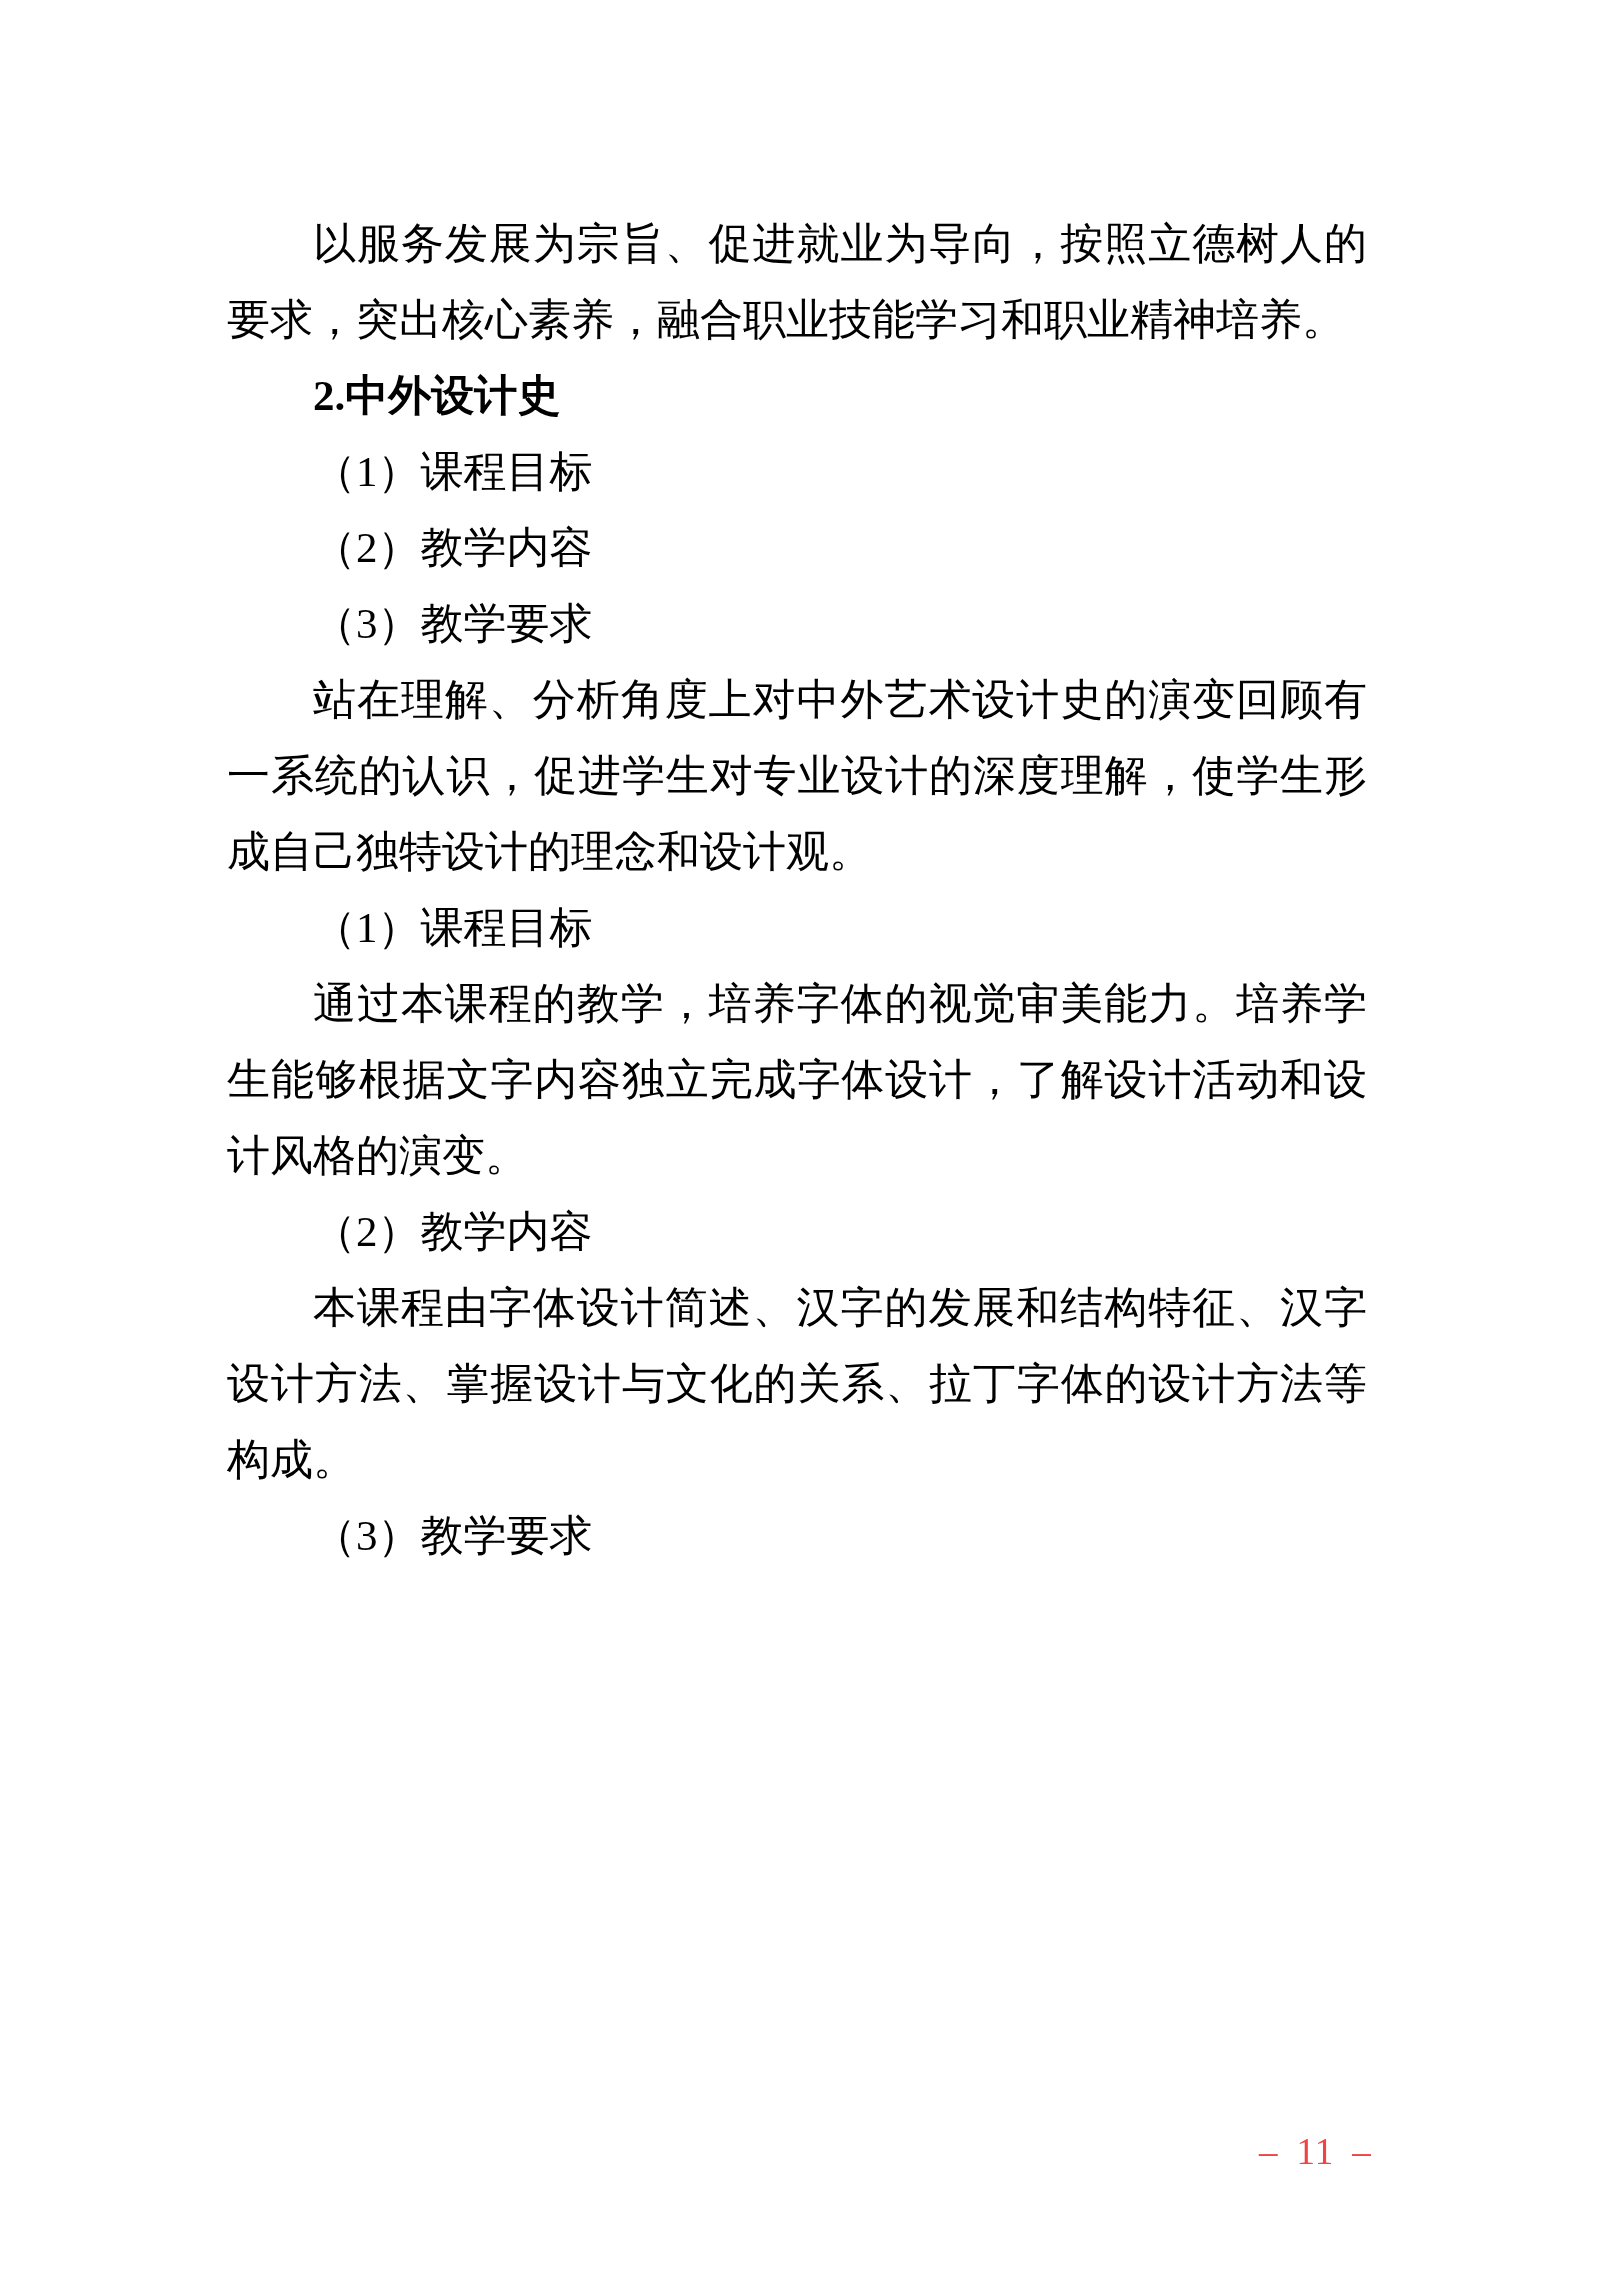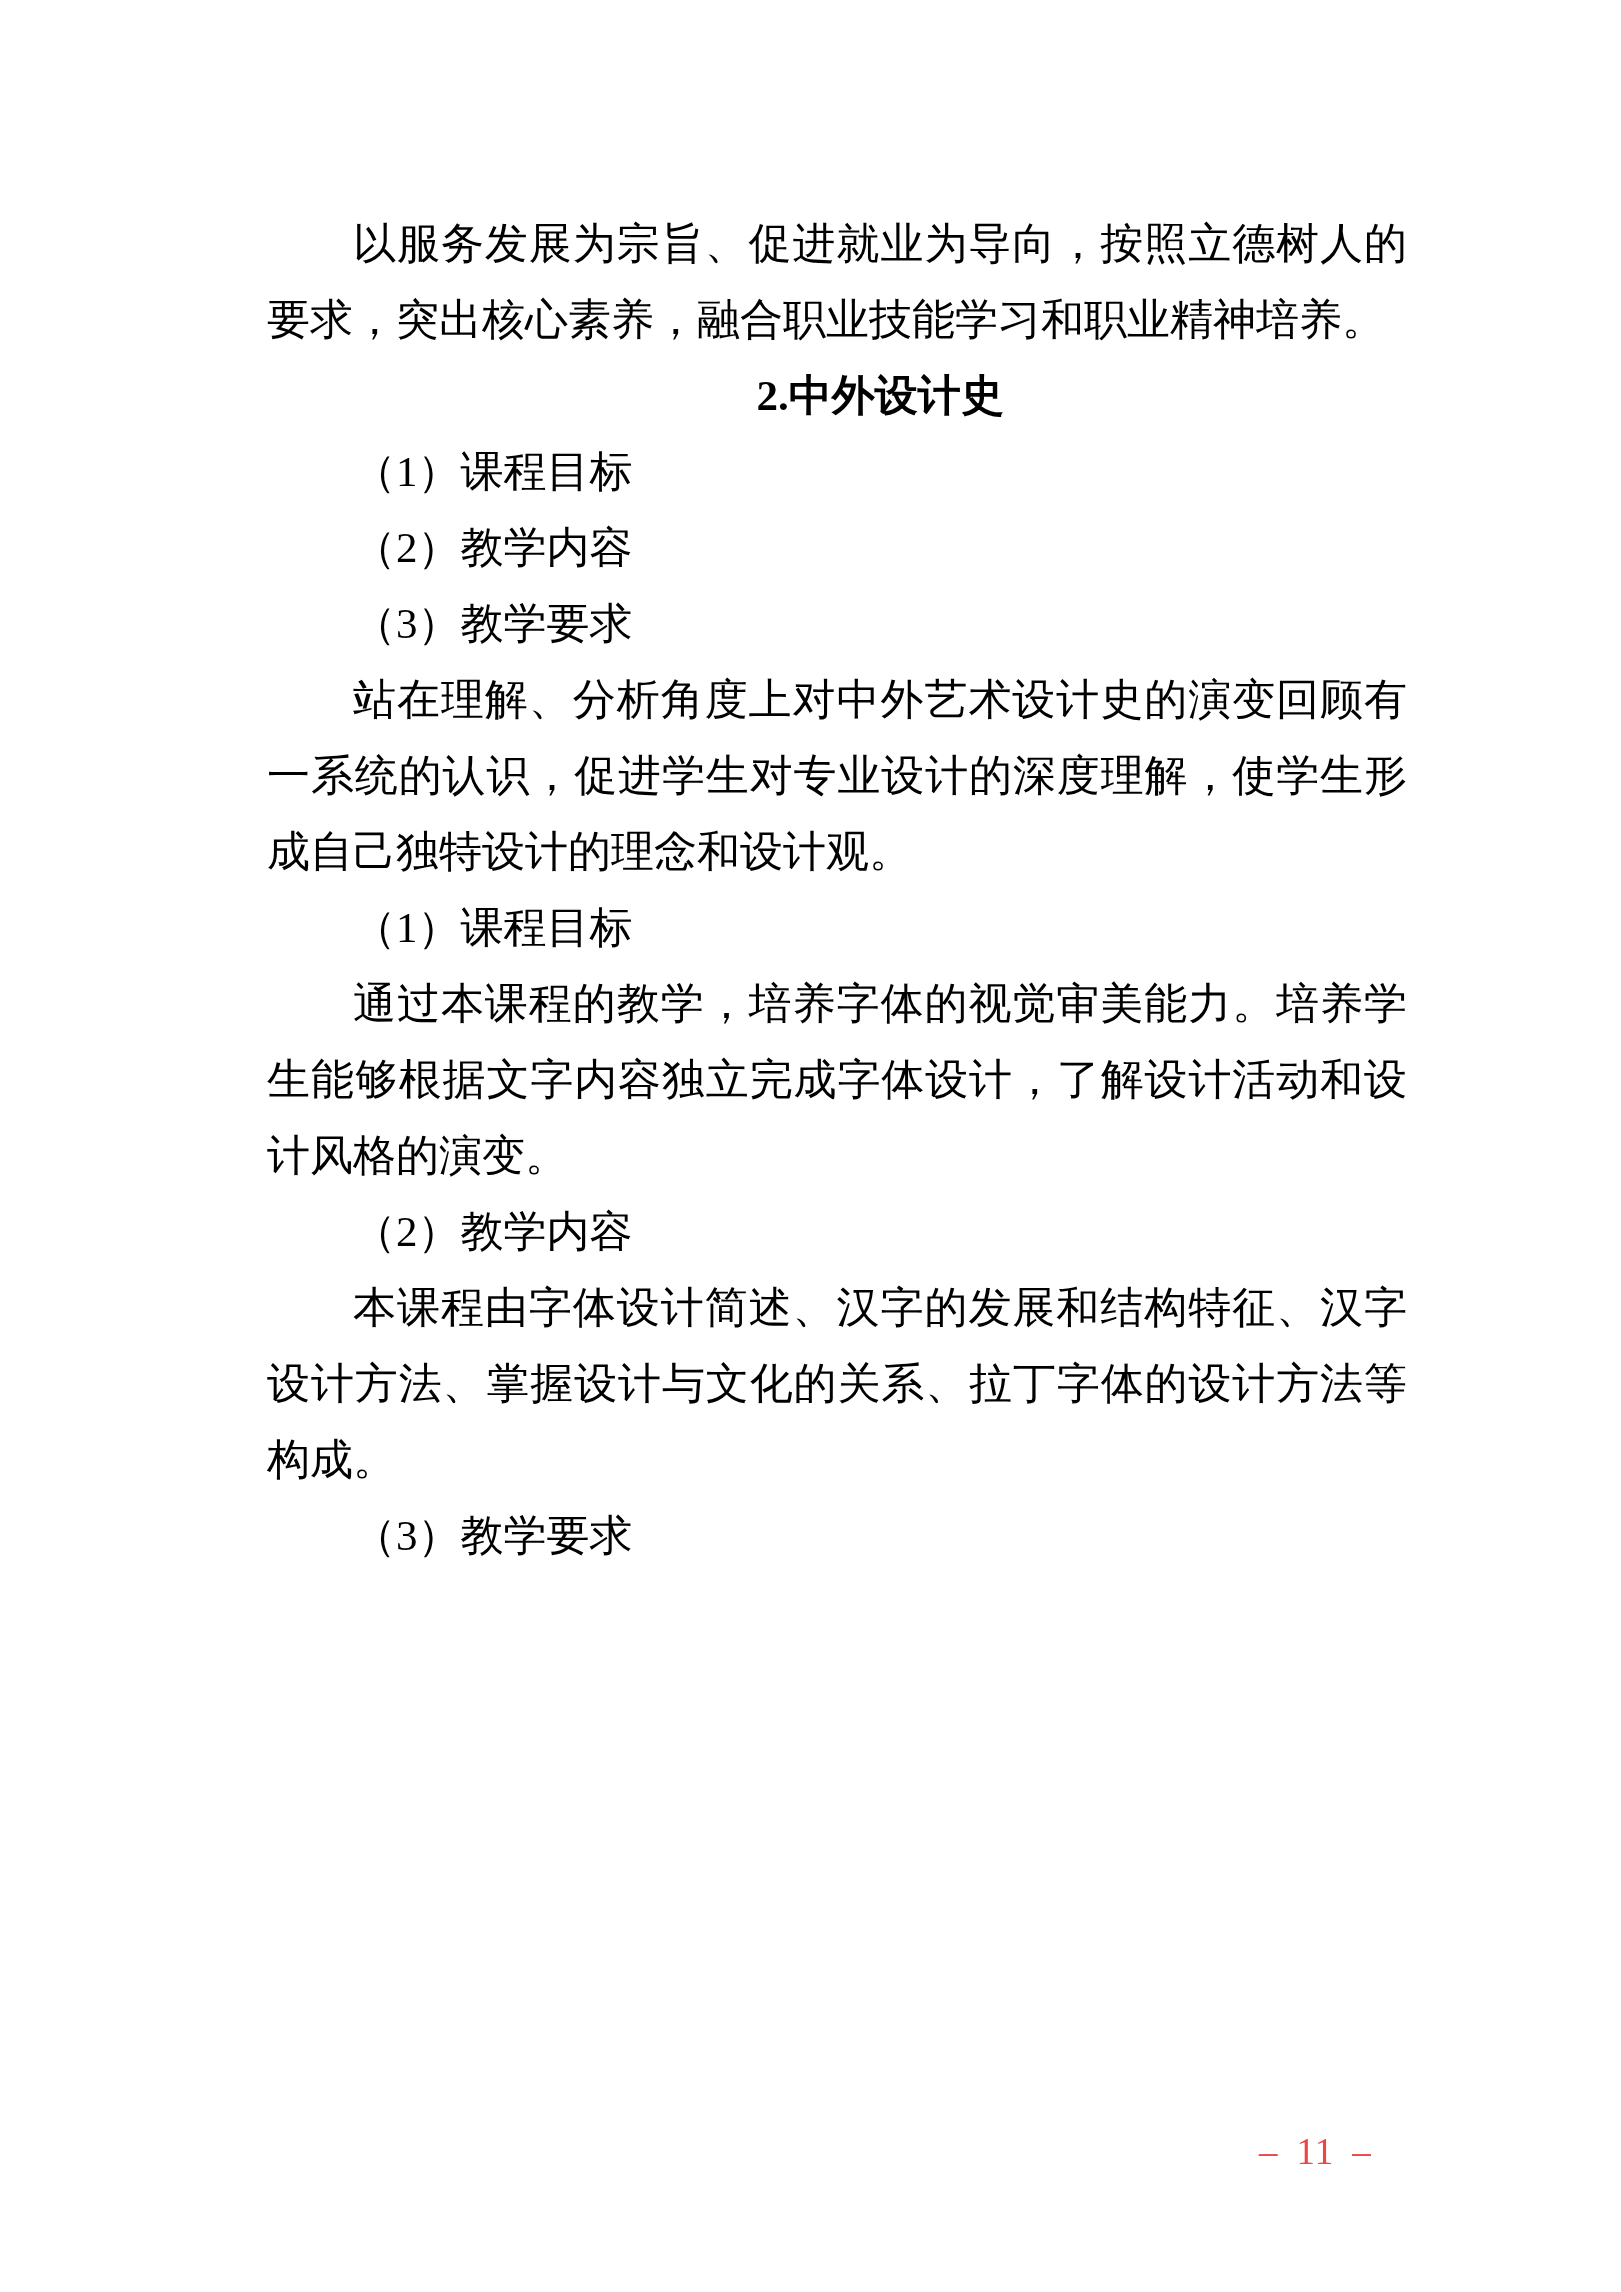--- a/index.html
+++ b/index.html
@@ -14,37 +14,36 @@
     background: #ffffff;
     color: #000000;
     font-family: "Liberation Serif", "DejaVu Serif", serif;
     overflow: hidden;
   }
   .content {
     position: absolute;
     left: 227px;
     top: 206px;
     width: 1140px;
-    margin-left: 40px;
   }
   .para {
     margin: 0;
     padding: 0;
     font-size: 43px;
     line-height: 76px;
     letter-spacing: 0;
     text-align: justify;
     text-indent: 86px;
     word-break: break-all;
     color: #000000;
     font-weight: 400;
   }
   .para.heading {
     font-weight: 700;
-    text-align: center;
+    text-align: left;
   }
   .footer-pagenum {
     position: absolute;
     left: 1259px;
     top: 2133px;
     font-size: 37px;
     line-height: 37px;
     letter-spacing: 1px;
     word-spacing: 7.8px;
     color: #ef4444;

